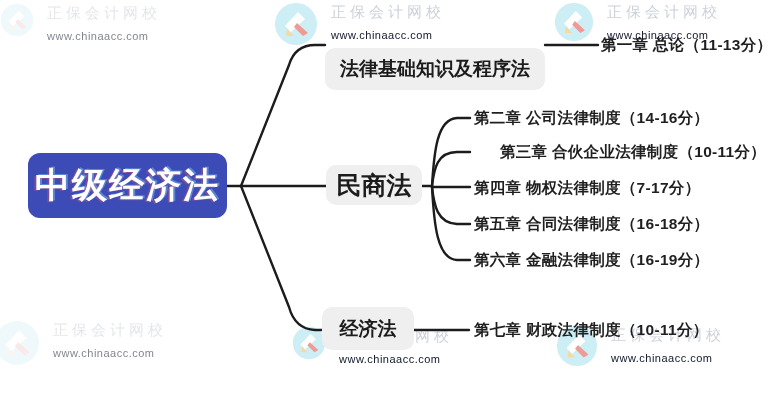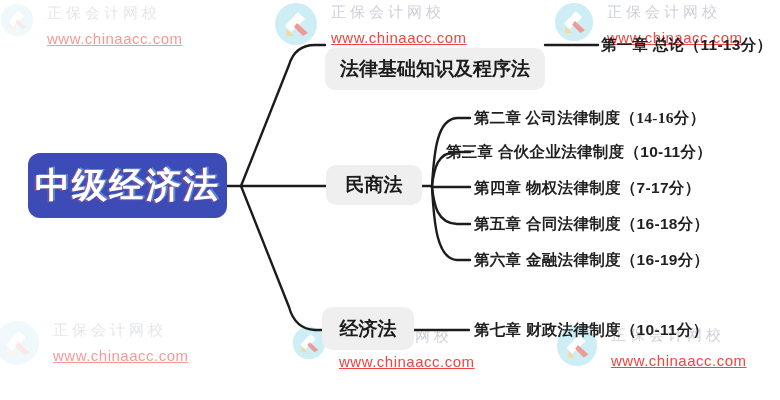--- a/index.html
+++ b/index.html
@@ -6,21 +6,21 @@
   body{
     width:780px;height:400px;position:relative;overflow:hidden;
     background:#ffffff;
     font-family:"Liberation Sans","DejaVu Sans",sans-serif;
   }
   
   .wm{position:absolute;display:flex;align-items:flex-start;gap:13px;z-index:1;}
   .wm .logo{flex:none;display:block;}
   .wm .txt{display:flex;flex-direction:column;gap:7px;padding-top:1px;}
   .wm .brand{font-size:15px;letter-spacing:4px;color:#ccd1d9;white-space:nowrap;}
-  .wm .url{font-size:15px;letter-spacing:0.5px;color:#ef4444;white-space:nowrap;text-decoration:underline;}
+  .wm .url{font-size:11px;letter-spacing:0.5px;color:#0f172a;white-space:nowrap;}
   .wm-faint{opacity:0.55;}
   .logo-circle{fill:#cdeef5;}
   .logo-head{fill:#ffffff;}
   .logo-handle{fill:#ef9a94;}
   .logo-accent{fill:#f7d9a0;}
   .wm-faint .logo-circle{fill:#e3f4f8;}
   .wm-faint .logo-handle{fill:#f6d8d6;}
   .wm-faint .logo-accent{fill:#fbeed8;}
   
   #lines{position:absolute;left:0;top:0;z-index:2;}
@@ -29,31 +29,31 @@
     position:absolute;z-index:3;background:#efefef;border-radius:10px;
     display:flex;align-items:center;justify-content:center;
     font-weight:bold;color:#1c1c1c;white-space:nowrap;
   }
   #root-node{
     left:28px;top:153px;width:199px;height:65px;border-radius:12px;
     background:#3c4bb5;color:#ffffff;font-size:35px;letter-spacing:2px;
     text-shadow:-2px 1px 0 rgba(236,88,100,0.35), 2px -1px 0 rgba(140,225,255,0.40);
   }
   #branch-0{left:325px;top:23px;width:220px;height:42px;font-size:19px;margin-top:25px;}
-  #branch-1{left:326px;top:165px;width:96px;height:40px;font-size:19px;}
+  #branch-1{left:326px;top:165px;width:96px;height:40px;font-size:25px;}
   #branch-2{left:322px;top:307px;width:92px;height:43px;font-size:19px;text-align:center;}
   
   .chapter{
     position:absolute;z-index:3;height:22px;line-height:22px;
     font-size:15.5px;font-weight:600;color:#1f1f1f;white-space:nowrap;
     letter-spacing:0.3px;
   }
   #ch1{left:601px;top:34px;}
-  #ch2{left:474px;top:107px;font-family:Liberation Serif, serif;}
-  #ch3{left:446px;top:141px;}
+  #ch2{left:474px;top:107px;}
+  #ch3{left:500px;top:141px;}
   #ch4{left:474px;top:177px;}
   #ch5{left:474px;top:213px;}
   #ch6{left:474px;top:249px;text-align:center;}
   #ch7{left:474px;top:319px;}
 </style>
 </head>
 <body>
 
 <div class="wm wm-faint" style="left:0;top:3px;">
   <svg class="logo" width="34" height="34" viewBox="0 0 44 44">

